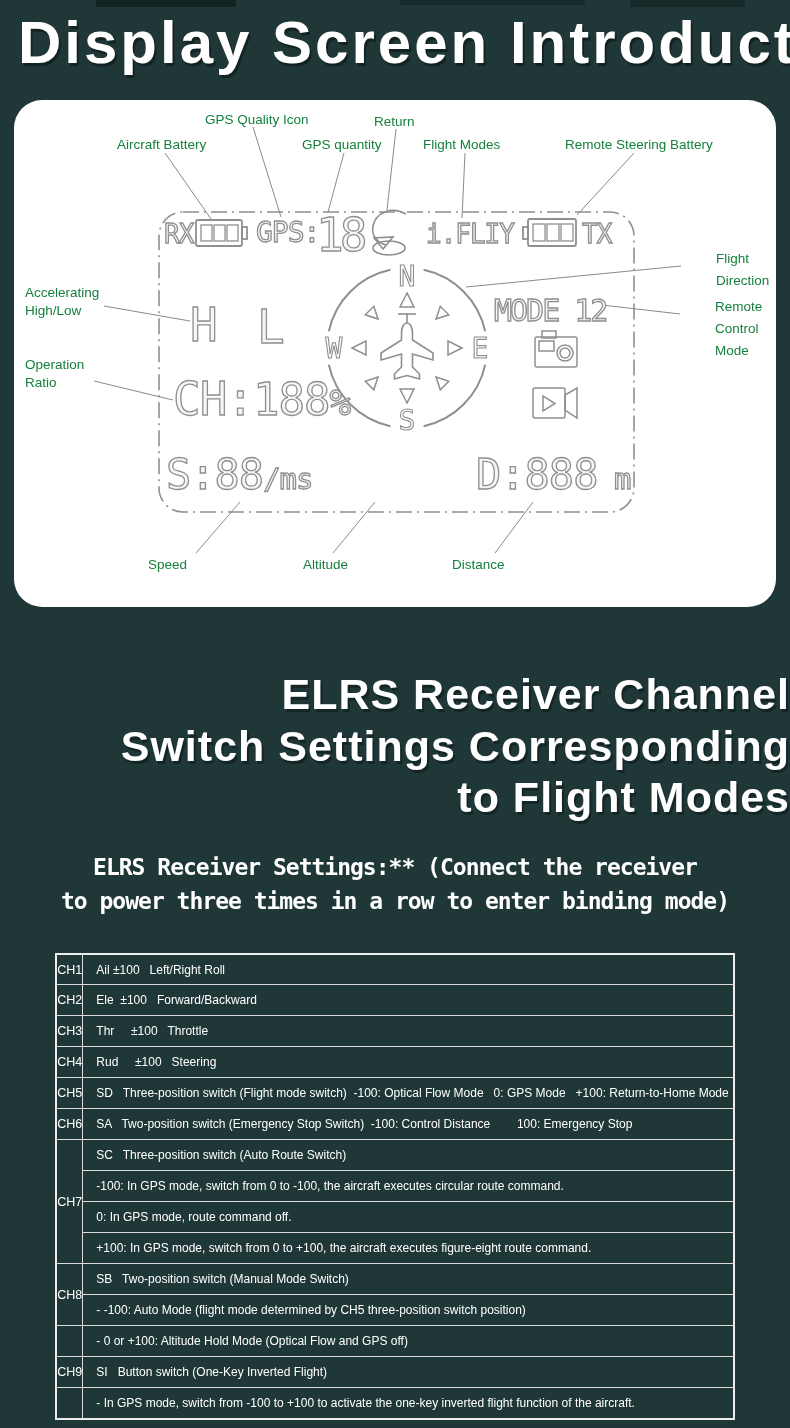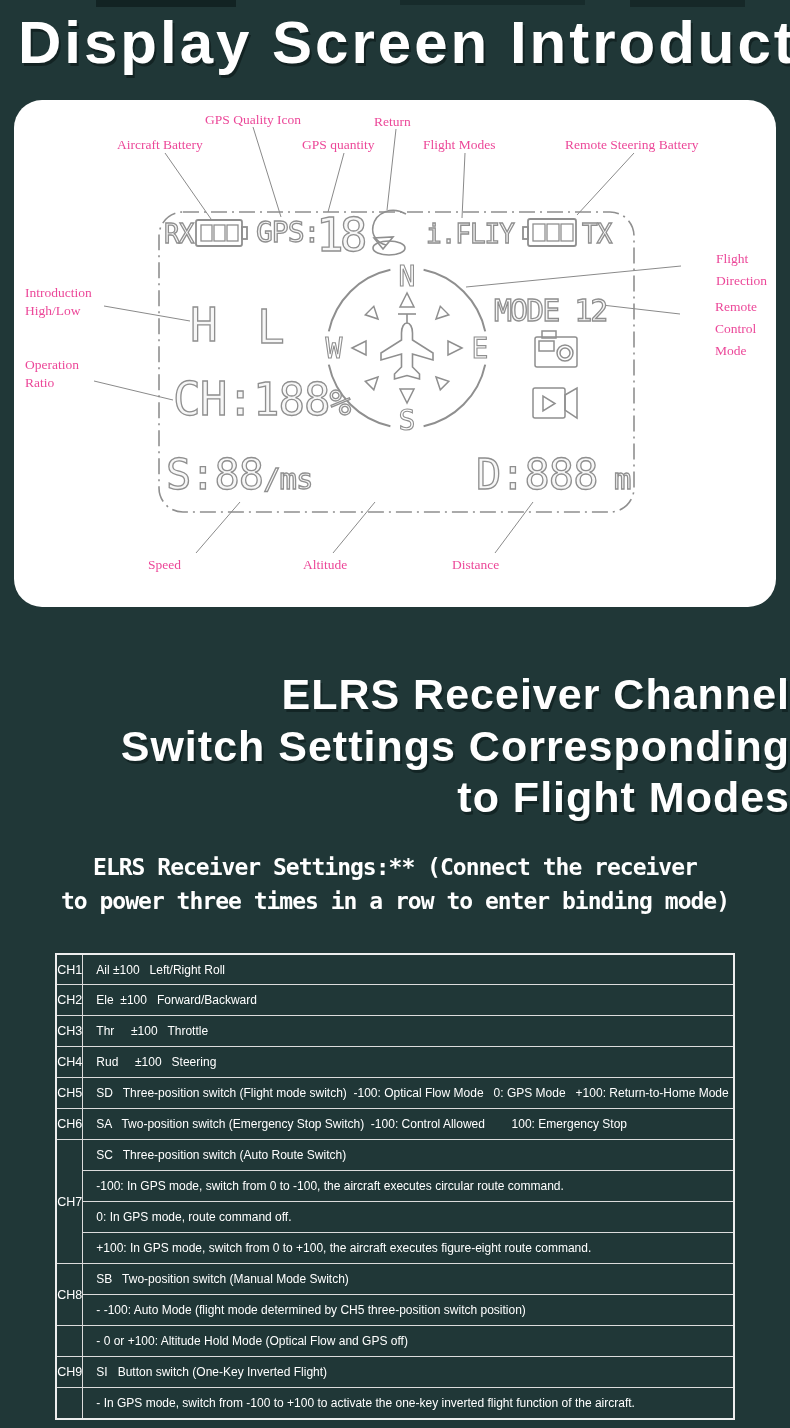--- a/index.html
+++ b/index.html
@@ -21,22 +21,22 @@
 
   .card {
     position:relative;
     width:762px; height:507px;
     margin:24px auto 0 auto;
     background:#ffffff; border-radius:28px;
   }
   .card svg.diagram { position:absolute; left:0; top:0; }
 
   .lbl {
-    position:absolute; color:#ec4899; font-size:13.5px;
-    line-height:1.4; white-space:pre-line;font-family:Liberation Serif, serif;
+    position:absolute; color:#15803d; font-size:13.5px;
+    line-height:1.4; white-space:pre-line;
   }
   .lbl-r { line-height:1.62;margin-left:31px; }
   .lbl-l { line-height:1.35; }
 
   .lcd {
     position:absolute; line-height:1; white-space:nowrap;
     font-family:"DejaVu Sans Mono", monospace;
     color:#f7f7f7;
     -webkit-text-stroke:1.3px #8f8f8f;
     letter-spacing:-1px;
@@ -176,21 +176,21 @@
   <div class="lbl" style="left:360px; top:13px;">Return</div>
   <div class="lbl" style="left:103px; top:36px;">Aircraft Battery</div>
   <div class="lbl" style="left:288px; top:36px;">GPS quantity</div>
   <div class="lbl" style="left:409px; top:36px;">Flight Modes</div>
   <div class="lbl" style="left:551px; top:36px;">Remote Steering Battery</div>
   <div class="lbl lbl-r" style="left:671px; top:148px;">Flight
 Direction</div>
   <div class="lbl lbl-r" style="left:670px; top:196px;">Remote
 Control
 Mode</div>
-  <div class="lbl lbl-l" style="left:11px;  top:184px;">Introduction
+  <div class="lbl lbl-l" style="left:11px;  top:184px;">Accelerating
 High/Low</div>
   <div class="lbl lbl-l" style="left:11px;  top:256px;">Operation
 Ratio</div>
   <div class="lbl" style="left:134px; top:456px;">Speed</div>
   <div class="lbl" style="left:289px; top:456px;">Altitude</div>
   <div class="lbl" style="left:438px; top:456px;">Distance</div>
 
   <div class="lcd" style="left:150px; top:121px; font-size:26px;">RX</div>
   <div class="lcd" style="left:242px; top:119px; font-size:28px;">GPS:</div>
   <div class="lcd" style="left:302px; top:112px; font-size:46px; letter-spacing:-4px;">18</div>
@@ -238,21 +238,21 @@
       <tr>
         <th>CH4</th>
         <td>Rud     ±100   Steering</td>
       </tr>
       <tr>
         <th>CH5</th>
         <td>SD   Three-position switch (Flight mode switch)  -100: Optical Flow Mode   0: GPS Mode   +100: Return-to-Home Mode</td>
       </tr>
       <tr>
         <th>CH6</th>
-        <td>SA   Two-position switch (Emergency Stop Switch)  -100: Control Allowed        100: Emergency Stop</td>
+        <td>SA   Two-position switch (Emergency Stop Switch)  -100: Control Distance        100: Emergency Stop</td>
       </tr>
       <tr>
         <th rowspan="4">CH7</th>
         <td>SC   Three-position switch (Auto Route Switch)</td>
       </tr>
       <tr>
         <td>-100: In GPS mode, switch from 0 to -100, the aircraft executes circular route command.</td>
       </tr>
       <tr>
         <td>0: In GPS mode, route command off.</td>

